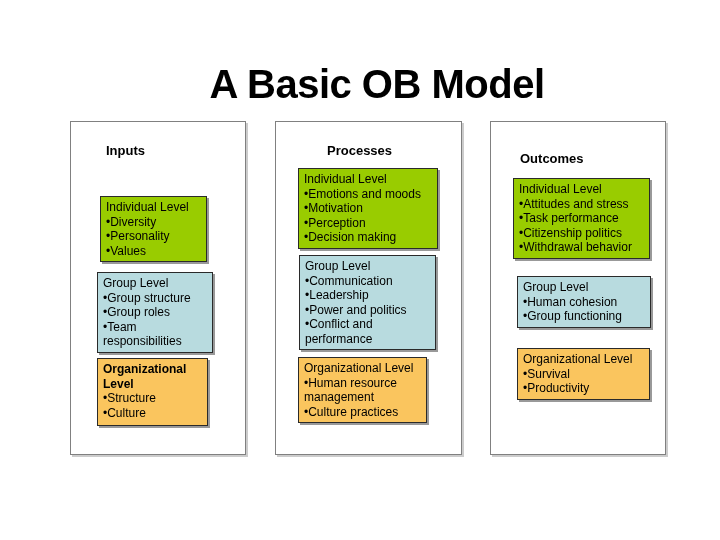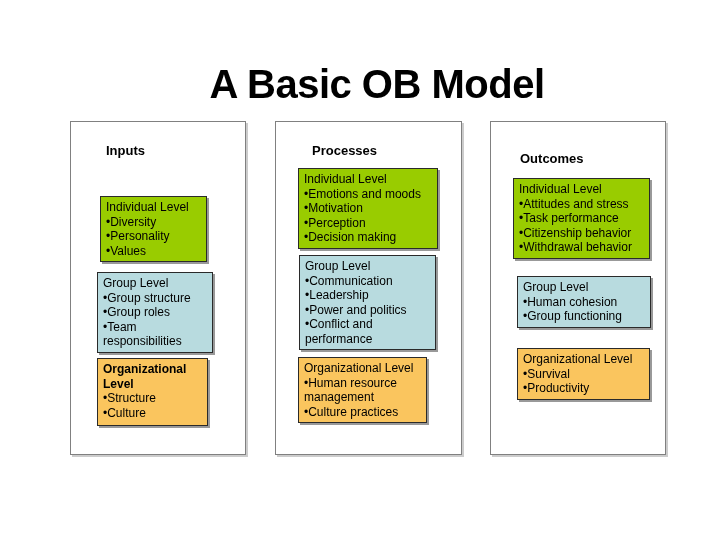--- a/index.html
+++ b/index.html
@@ -39,21 +39,21 @@
   #panel-processes { left: 275px; width: 187px; }
   #panel-outcomes  { left: 490px; width: 176px; }
   .panel-header {
     position: absolute;
     font-size: 13px;
     font-weight: bold;
     line-height: 14px;
     white-space: nowrap;
   }
   #header-inputs    { left: 106px; top: 144px; }
-  #header-processes { left: 312px; top: 144px; }
+  #header-processes { left: 327px; top: 144px; }
   #header-outcomes  { left: 520px; top: 152px; }
   .level-box {
     position: absolute;
     box-sizing: border-box;
     border: 1.5px solid #2a2a2a;
     box-shadow: 2px 2px 0 #999999;
     padding: 3px 5px;
     font-size: 12px;
     line-height: 14.5px;
     color: #000000;
@@ -124,21 +124,21 @@
   <div class="level-box orange" id="c2b3">
     <div class="level-title">Organizational Level</div>
     <div class="bullet-line">Human resource management</div>
     <div class="bullet-line">Culture practices</div>
   </div>
 
   <div class="level-box green" id="c3b1">
     <div class="level-title">Individual Level</div>
     <div class="bullet-line">Attitudes and stress</div>
     <div class="bullet-line">Task performance</div>
-    <div class="bullet-line">Citizenship behavior</div>
+    <div class="bullet-line">Citizenship politics</div>
     <div class="bullet-line">Withdrawal behavior</div>
   </div>
   <div class="level-box blue" id="c3b2">
     <div class="level-title">Group Level</div>
     <div class="bullet-line">Human cohesion</div>
     <div class="bullet-line">Group functioning</div>
   </div>
   <div class="level-box orange" id="c3b3">
     <div class="level-title">Organizational Level</div>
     <div class="bullet-line">Survival</div>

